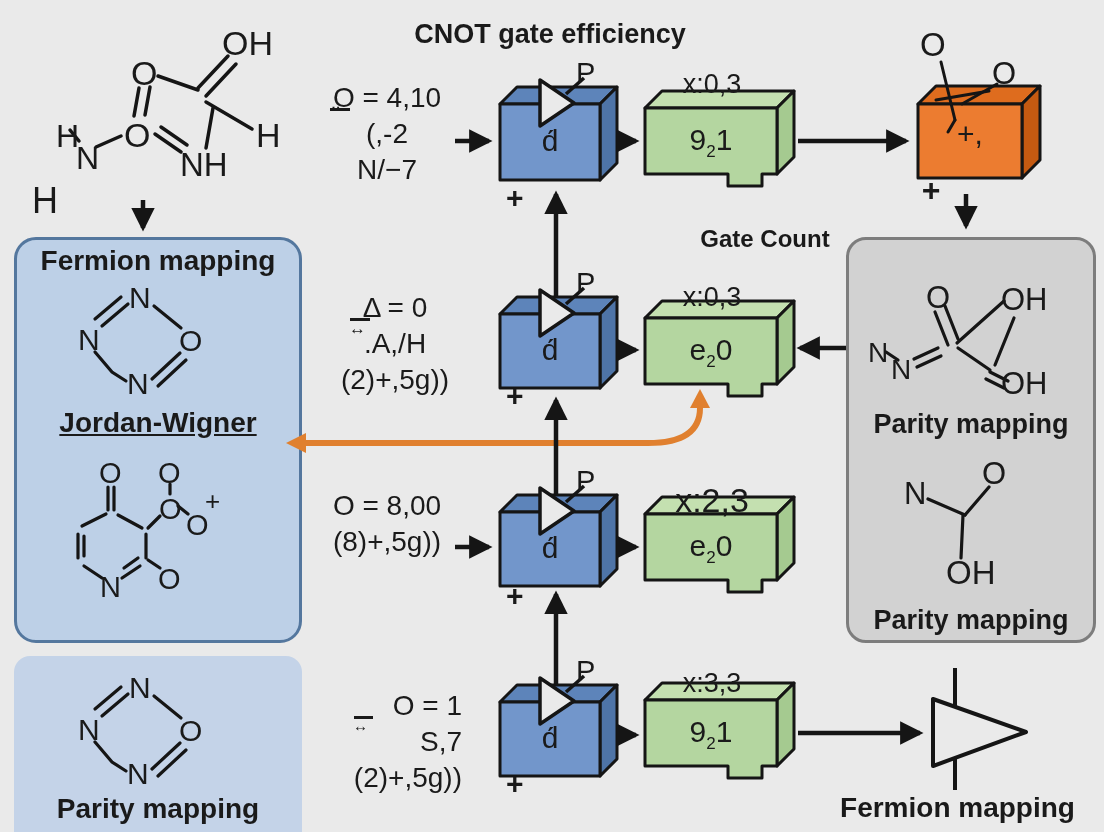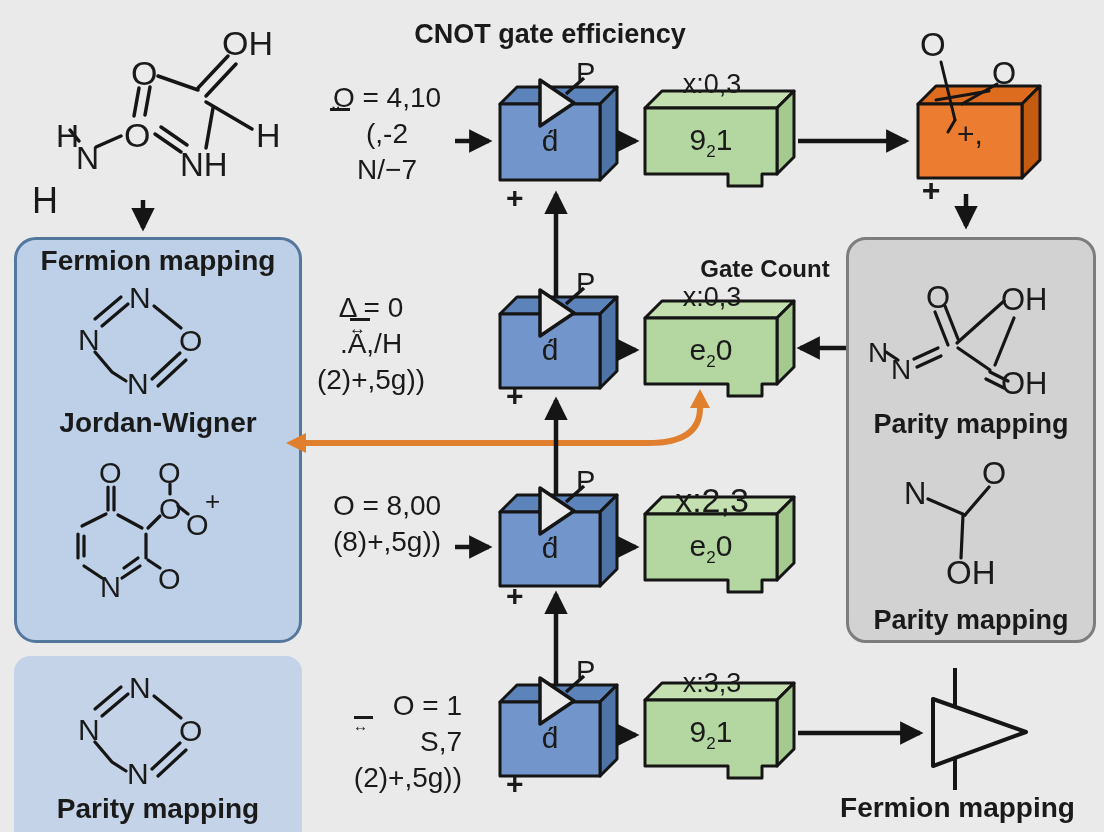--- a/index.html
+++ b/index.html
@@ -223,21 +223,21 @@
   <span class="t" style="left:76px;top:142px;font-size:32px;">N</span>
   <span class="t" style="left:180px;top:148px;font-size:33px;">NH</span>
   <span class="t" style="left:256px;top:118px;font-size:34px;">H</span>
   <span class="t" style="left:32px;top:182px;font-size:36px;">H</span>
 
   <div class="t b c" style="left:14px;top:246px;width:288px;font-size:28px;">Fermion mapping</div>
   <span class="t" style="left:129px;top:282px;font-size:30px;">N</span>
   <span class="t" style="left:78px;top:324px;font-size:30px;">N</span>
   <span class="t" style="left:179px;top:325px;font-size:30px;">O</span>
   <span class="t" style="left:127px;top:368px;font-size:30px;">N</span>
-  <div class="t b c" style="left:14px;top:408px;width:288px;font-size:28px;">Jordan-Wigner</div>
+  <div class="t b c" style="left:14px;top:408px;width:288px;font-size:28px;text-decoration:underline;">Jordan-Wigner</div>
   <span class="t" style="left:99px;top:458px;font-size:29px;">O</span>
   <span class="t" style="left:158px;top:458px;font-size:29px;">O</span>
   <span class="t" style="left:159px;top:494px;font-size:29px;">O</span>
   <span class="t" style="left:205px;top:488px;font-size:26px;">+</span>
   <span class="t" style="left:186px;top:510px;font-size:29px;">O</span>
   <span class="t" style="left:158px;top:564px;font-size:29px;">O</span>
   <span class="t" style="left:100px;top:572px;font-size:29px;">N</span>
 
   <span class="t" style="left:129px;top:672px;font-size:30px;">N</span>
   <span class="t" style="left:78px;top:714px;font-size:30px;">N</span>
@@ -253,32 +253,32 @@
   <div class="u" style="left:330px;top:108px;width:20px;"></div>
   <span class="t" style="left:332px;top:102px;font-size:24px;">¨</span>
   <span class="t" style="left:576px;top:58px;font-size:29px;">P</span>
   <div class="t c" style="left:500px;top:125px;width:100px;font-size:30px;">d́</div>
   <span class="t" style="left:506px;top:182px;font-size:30px;font-weight:600;">+</span>
   <div class="t c" style="left:652px;top:70px;width:120px;font-size:27px;">x:0,3</div>
   <div class="t c" style="left:645px;top:124px;width:132px;font-size:30px;">
     <span>9</span><span class="sub">2</span><span>1</span>
   </div>
 
-  <div class="t c params" style="left:296px;top:290px;width:150px;">
+  <div class="t c params" style="left:320px;top:290px;width:150px;">
     <div>Δ = 0</div>
     <div>.A,/H</div>
     <div>(2)+,5g))</div>
   </div>
   <div class="u" style="left:350px;top:318px;width:20px;"></div>
   <span class="t" style="left:349px;top:320px;font-size:17px;">↔</span>
   <span class="t" style="left:576px;top:268px;font-size:29px;">P</span>
   <div class="t c" style="left:500px;top:334px;width:100px;font-size:30px;">d́</div>
   <span class="t" style="left:506px;top:380px;font-size:30px;font-weight:600;">+</span>
   <div class="t c" style="left:652px;top:283px;width:120px;font-size:27px;">x:0,3</div>
-  <div class="t b c" style="left:690px;top:256px;width:150px;font-size:24px;">Gate Count</div>
+  <div class="t b c" style="left:690px;top:226px;width:150px;font-size:24px;">Gate Count</div>
   <div class="t c" style="left:645px;top:334px;width:132px;font-size:30px;">
     <span>e</span><span class="sub">2</span><span>0</span>
   </div>
 
   <div class="t c params" style="left:312px;top:488px;width:150px;text-align:center;">
     <div>O = 8,00</div>
     <div>(8)+,5g))</div>
   </div>
   <span class="t" style="left:576px;top:466px;font-size:29px;">P</span>
   <div class="t c" style="left:500px;top:532px;width:100px;font-size:30px;">d́</div>

